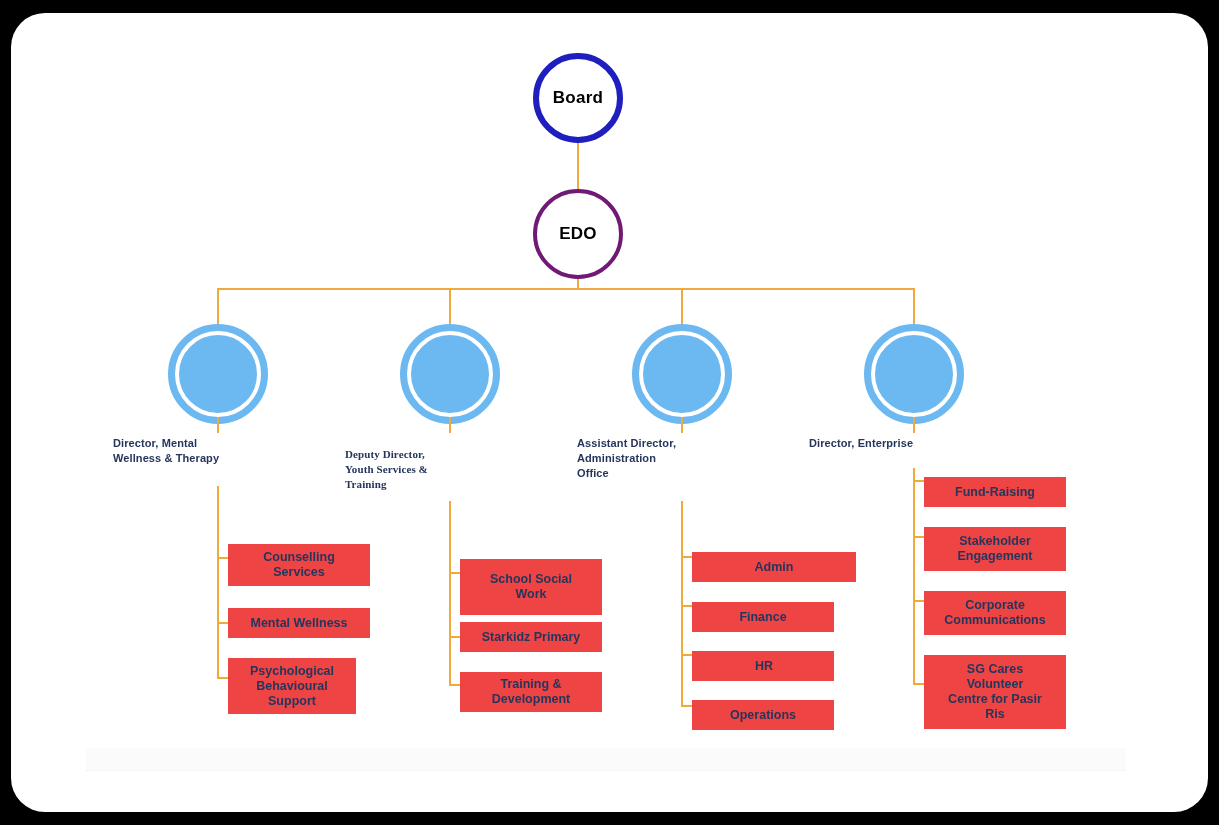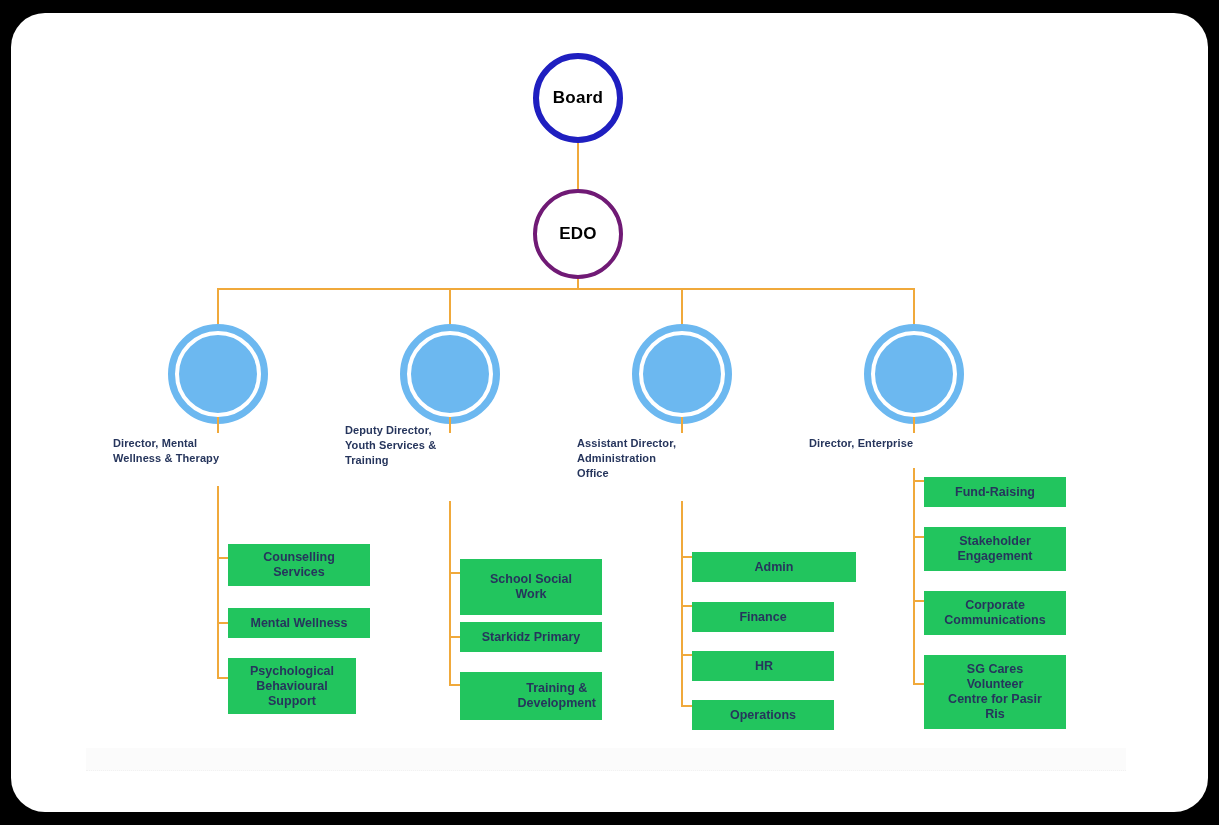--- a/index.html
+++ b/index.html
@@ -101,21 +101,21 @@
     font-size: 11px;
     font-weight: bold;
     color: #26355c;
     line-height: 15px;
     letter-spacing: 0.1px;
   }
 
   
   .leaf {
     position: absolute;
-    background: #22c55e;
+    background: #ef4444;
     color: #26355c;
     font-size: 12.5px;
     font-weight: bold;
     line-height: 15px;
     display: flex;
     align-items: center;
     justify-content: center;
     text-align: center;
     box-sizing: border-box;
     padding: 4px 6px;
@@ -171,41 +171,41 @@
     <span>
       <span>Psychological</span><br>
       <span>Behavioural</span><br>
       <span>Support</span>
     </span>
   </div>
 
   <div class="avatar" style="left:396px; top:318px;"></div>
   <div class="vline" style="left:438px; top:404px; height:16px;"></div>
 
-  <div class="dept-label" style="left:334px; top:410px;">
+  <div class="dept-label" style="left:334px; top:434px;font-family:Liberation Serif, serif;">
     <span>Deputy Director,</span><br>
     <span>Youth Services &amp;</span><br>
     <span>Training</span>
   </div>
 
   <div class="vline" style="left:438px; top:488px; height:185px;"></div>
   <div class="hline" style="left:438px; top:559px; width:22px;"></div>
   <div class="hline" style="left:438px; top:623px; width:22px;"></div>
   <div class="hline" style="left:438px; top:671px; width:22px;"></div>
 
   <div class="leaf" style="left:449px; top:546px; width:142px; height:56px;">
     <span>
       <span>School Social</span><br>
       <span>Work</span>
     </span>
   </div>
   <div class="leaf" style="left:449px; top:609px; width:142px; height:30px;">
     <span>Starkidz Primary</span>
   </div>
-  <div class="leaf" style="left:449px; top:659px; width:142px; height:48px;justify-content:flex-end;">
+  <div class="leaf" style="left:449px; top:659px; width:142px; height:40px;">
     <span>
       <span>Training &amp;</span><br>
       <span>Development</span>
     </span>
   </div>
 
   <div class="avatar" style="left:628px; top:318px;"></div>
   <div class="vline" style="left:670px; top:404px; height:16px;"></div>
 
   <div class="dept-label" style="left:566px; top:423px;">

